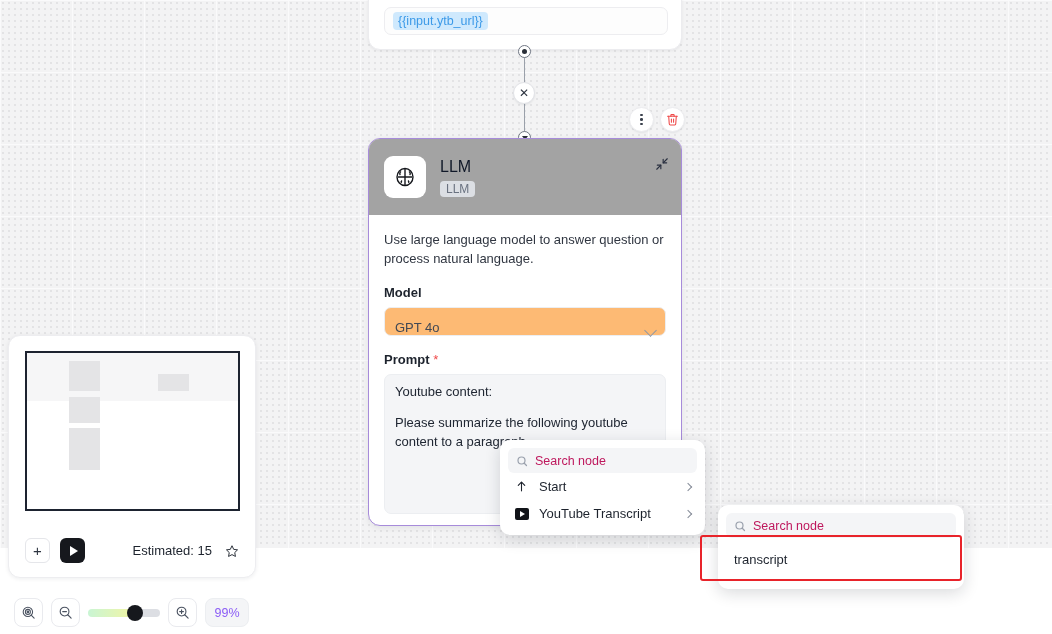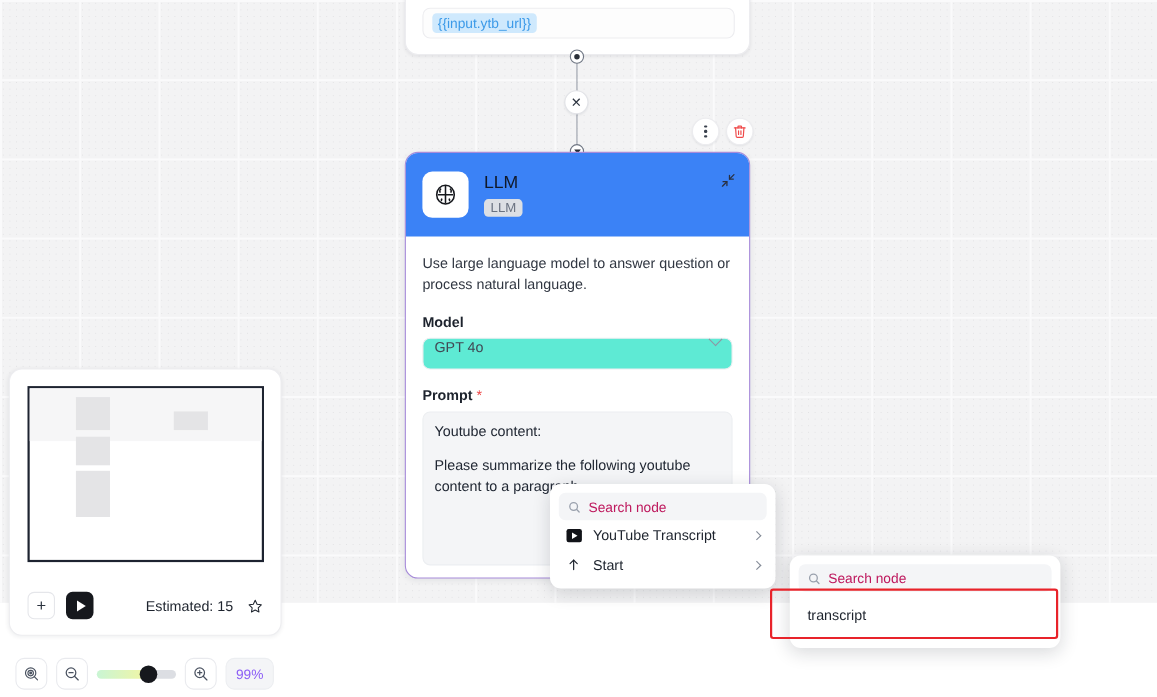--- a/index.html
+++ b/index.html
@@ -123,21 +123,21 @@
     left: 368px; top: 138px;
     width: 314px; height: 388px;
     background: #ffffff;
     border: 1.6px solid #a78bda;
     border-radius: 12px;
     box-shadow: 0 2px 6px rgba(16,24,40,.07);
     overflow: hidden;
   }
   #llm-header {
     height: 76px;
-    background: #3b82f6;
+    background: #a3a3a3;
     position: relative;
     display: flex; align-items: center;
     padding-left: 15px;
   }
   #llm-icon-box {
     width: 42px; height: 42px;
     background: #ffffff;
     border-radius: 9px;
     display: flex; align-items: center; justify-content: center;
   }
@@ -159,24 +159,24 @@
 
   #llm-body { padding: 16px 15px 0 15px; }
   #llm-desc { font-size: 13px; color: #303641; line-height: 1.45; }
   .field-label {
     font-size: 13px; color: #1d232d; font-weight: bold;
     margin-top: 16px; margin-bottom: 7px;
   }
   .req-star { color: #ef4a4a; font-weight: normal; }
   #model-select {
     height: 29px;
-    background: #5eead4;
+    background: #fdba74;
     border: 1px solid #eceef1;
     border-radius: 7px;
-    display: flex; align-items: flex-start; justify-content: space-between;
+    display: flex; align-items: flex-end; justify-content: space-between;
     padding: 0 10px;
     font-size: 13px; color: #414854;
     cursor: pointer;
     gap: 16px;
   }
   .chev-down {
     width: 9px; height: 9px;
     border-right: 1.6px solid #8e96a3;
     border-bottom: 1.6px solid #8e96a3;
     transform: rotate(45deg);
@@ -445,34 +445,34 @@
     <div class="search-row">
       <svg width="12" height="12" viewBox="0 0 24 24" fill="none" stroke="#9aa1ad" stroke-width="2.4" stroke-linecap="round">
         <circle cx="11" cy="11" r="7"></circle>
           <line x1="16.5" y1="16.5" x2="21" y2="21"></line>
       </svg>
       <span class="ph">Search node</span>
     </div>
 
     <div class="menu-item">
       <span class="mi-icon">
-        <span class="yt-sq"></span>
-      </span>
-      <span>YouTube Transcript</span>
-      <span class="chev-r"></span>
-    </div>
-
-    <div class="menu-item">
-      <span class="mi-icon">
         <svg width="13" height="13" viewBox="0 0 24 24" fill="none" stroke="#1d232d" stroke-width="2" stroke-linecap="round" stroke-linejoin="round">
           <line x1="12" y1="20" x2="12" y2="4"></line>
             <polyline points="6 10 12 4 18 10"></polyline>
         </svg>
       </span>
       <span>Start</span>
+      <span class="chev-r"></span>
+    </div>
+
+    <div class="menu-item">
+      <span class="mi-icon">
+        <span class="yt-sq"></span>
+      </span>
+      <span>YouTube Transcript</span>
       <span class="chev-r"></span>
     </div>
   </div>
 
   <div class="popover" id="node-menu-2">
     <div class="search-row">
       <svg width="12" height="12" viewBox="0 0 24 24" fill="none" stroke="#9aa1ad" stroke-width="2.4" stroke-linecap="round">
         <circle cx="11" cy="11" r="7"></circle>
           <line x1="16.5" y1="16.5" x2="21" y2="21"></line>
       </svg>

